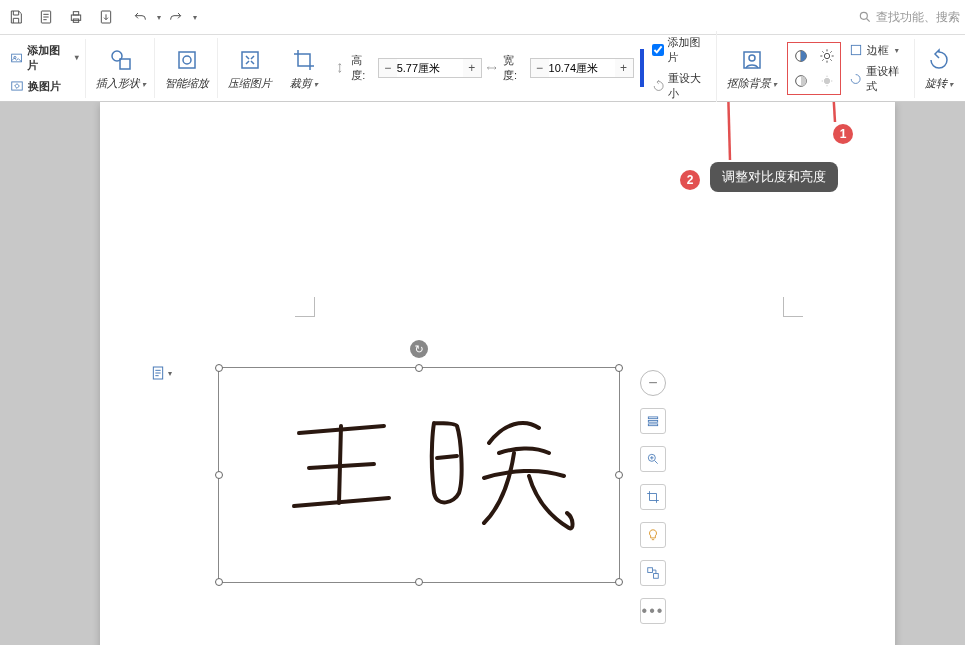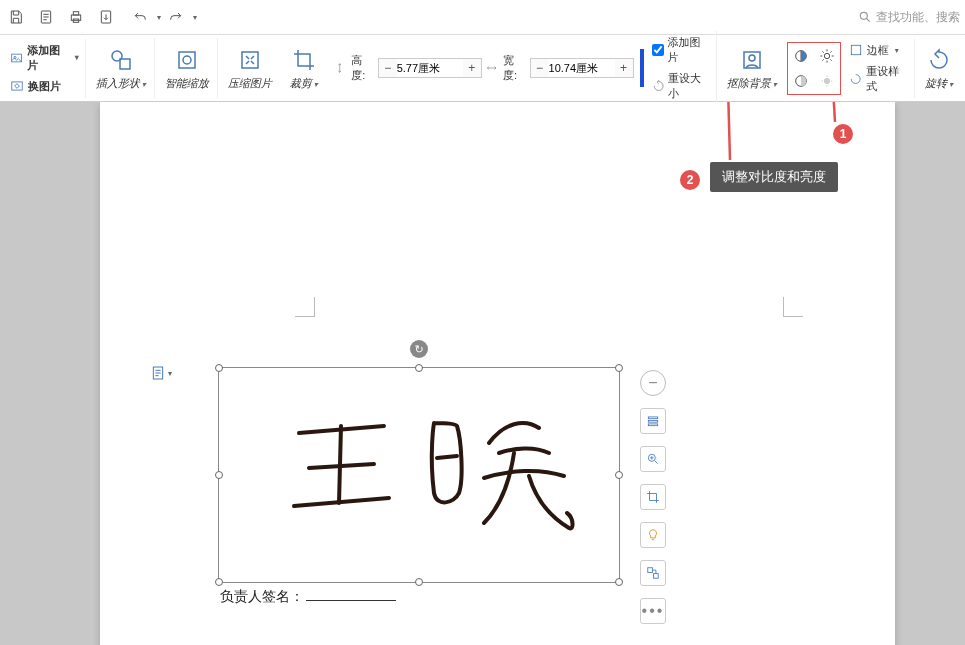--- a/index.html
+++ b/index.html
@@ -356,21 +356,20 @@
           <path d="M210 45 C225 25 245 20 260 30"></path>
           <path d="M220 55 C235 50 255 48 270 55"></path>
           <path d="M205 80 C230 72 260 70 285 78"></path>
           <path d="M235 55 C232 75 225 105 205 125"></path>
           <path d="M250 78 C255 95 265 115 290 130 C295 133 295 120 288 115"></path>
         </g>
       </svg>
     </div>
   </div>
 
-  <div class="caption"><span>负责人签名：</span><span class="caption-line"></span></div>
 
   <div class="side-tools">
     <div class="side-tool minus">−</div>
     <div class="side-tool">
         <svg viewBox="0 0 24 24">
           <rect x="4" y="5" width="16" height="3"></rect>
           <rect x="4" y="11" width="16" height="3"></rect>
           <rect x="4" y="17" width="16" height="3"></rect>
         </svg>
       </div>
@@ -396,21 +395,21 @@
           <rect x="13" y="13" width="8" height="8"></rect>
           <path d="M11 7h6v6"></path>
         </svg>
       </div>
     <div class="side-tool" style="color:#888;letter-spacing:2px">•••</div>
   </div>
 
   <div class="num-badge" style="left:833px; top:22px;">1</div>
 
   <div class="num-badge" style="left:680px; top:68px;">2</div>
-  <div class="callout" style="left:710px; top:60px;">调整对比度和亮度</div>
+  <div class="callout" style="left:710px; top:60px;border-radius:8px;">调整对比度和亮度</div>
 
   <div class="arrow" style="left:815px; top:-70px;">
     <svg width="60" height="95">
       <defs>
           <marker id="ah1" markerWidth="8" markerHeight="8" refX="6" refY="3" orient="auto">
             <path d="M0 0 L7 3 L0 6 z" fill="#e25050"></path>
           </marker>
         </defs>
       <path d="M20 90 L15 5" stroke="#e25050" stroke-width="2.5" fill="none" marker-end="url(#ah1)"></path>
     </svg>

